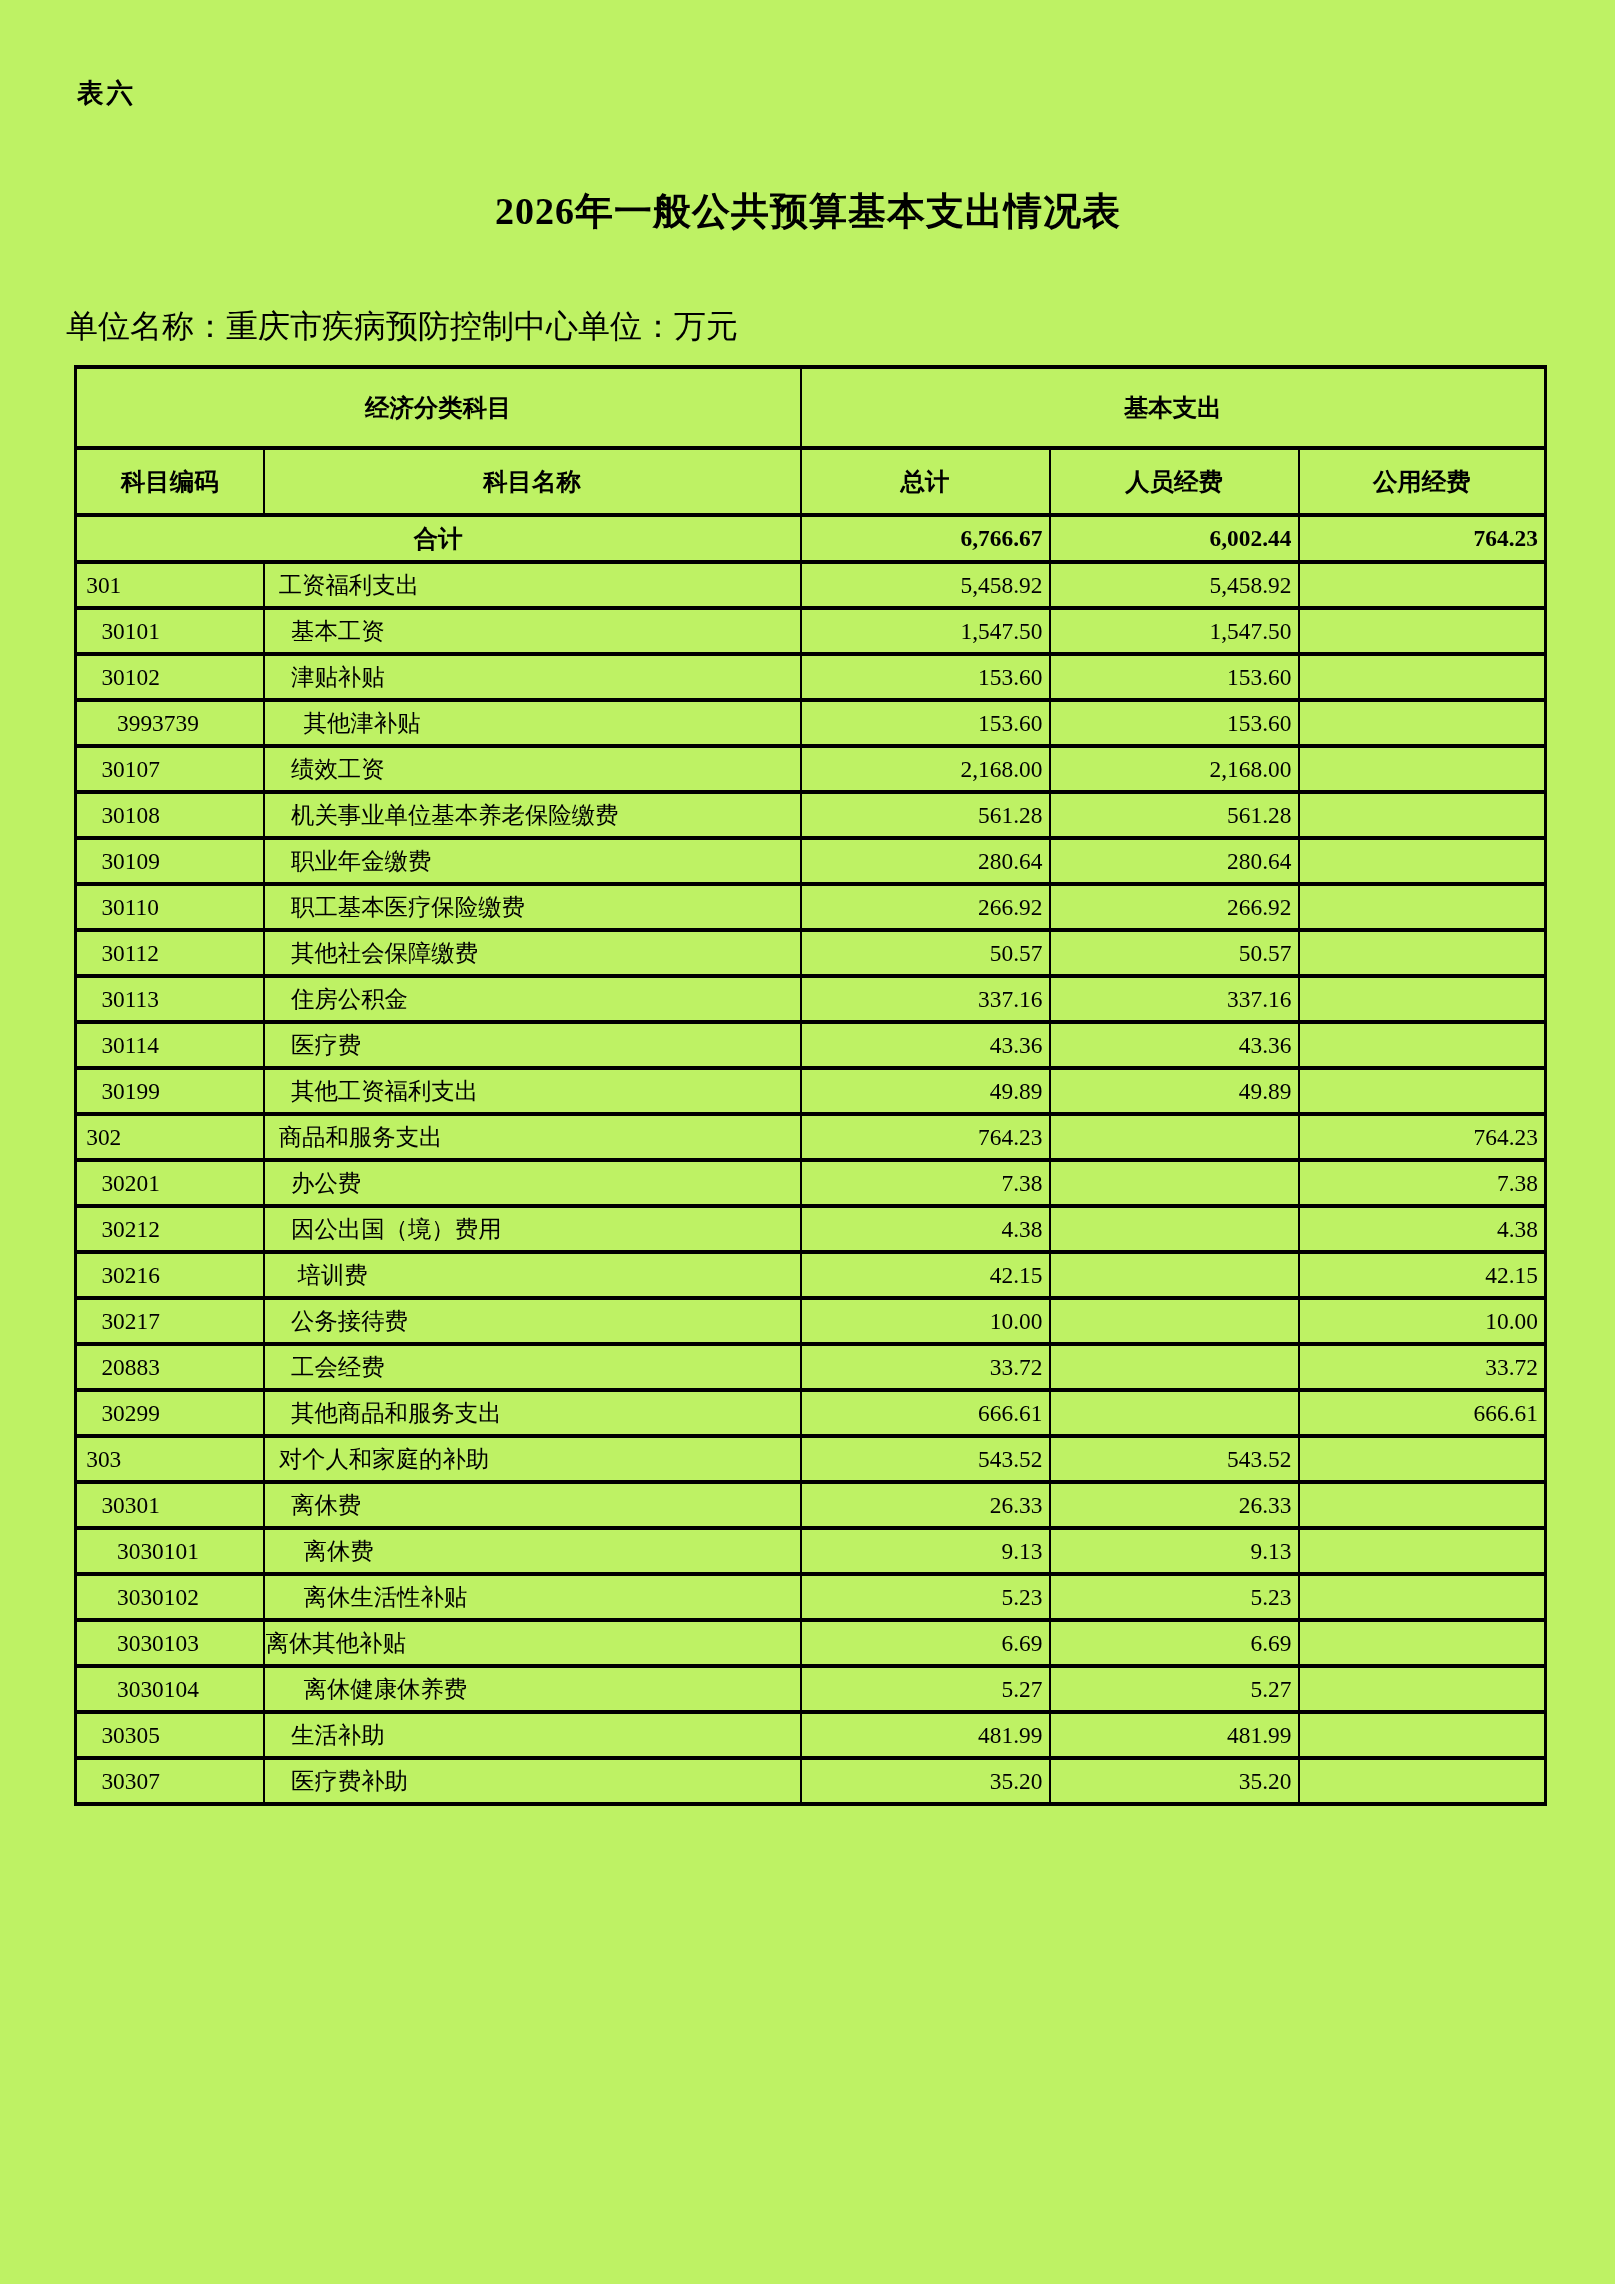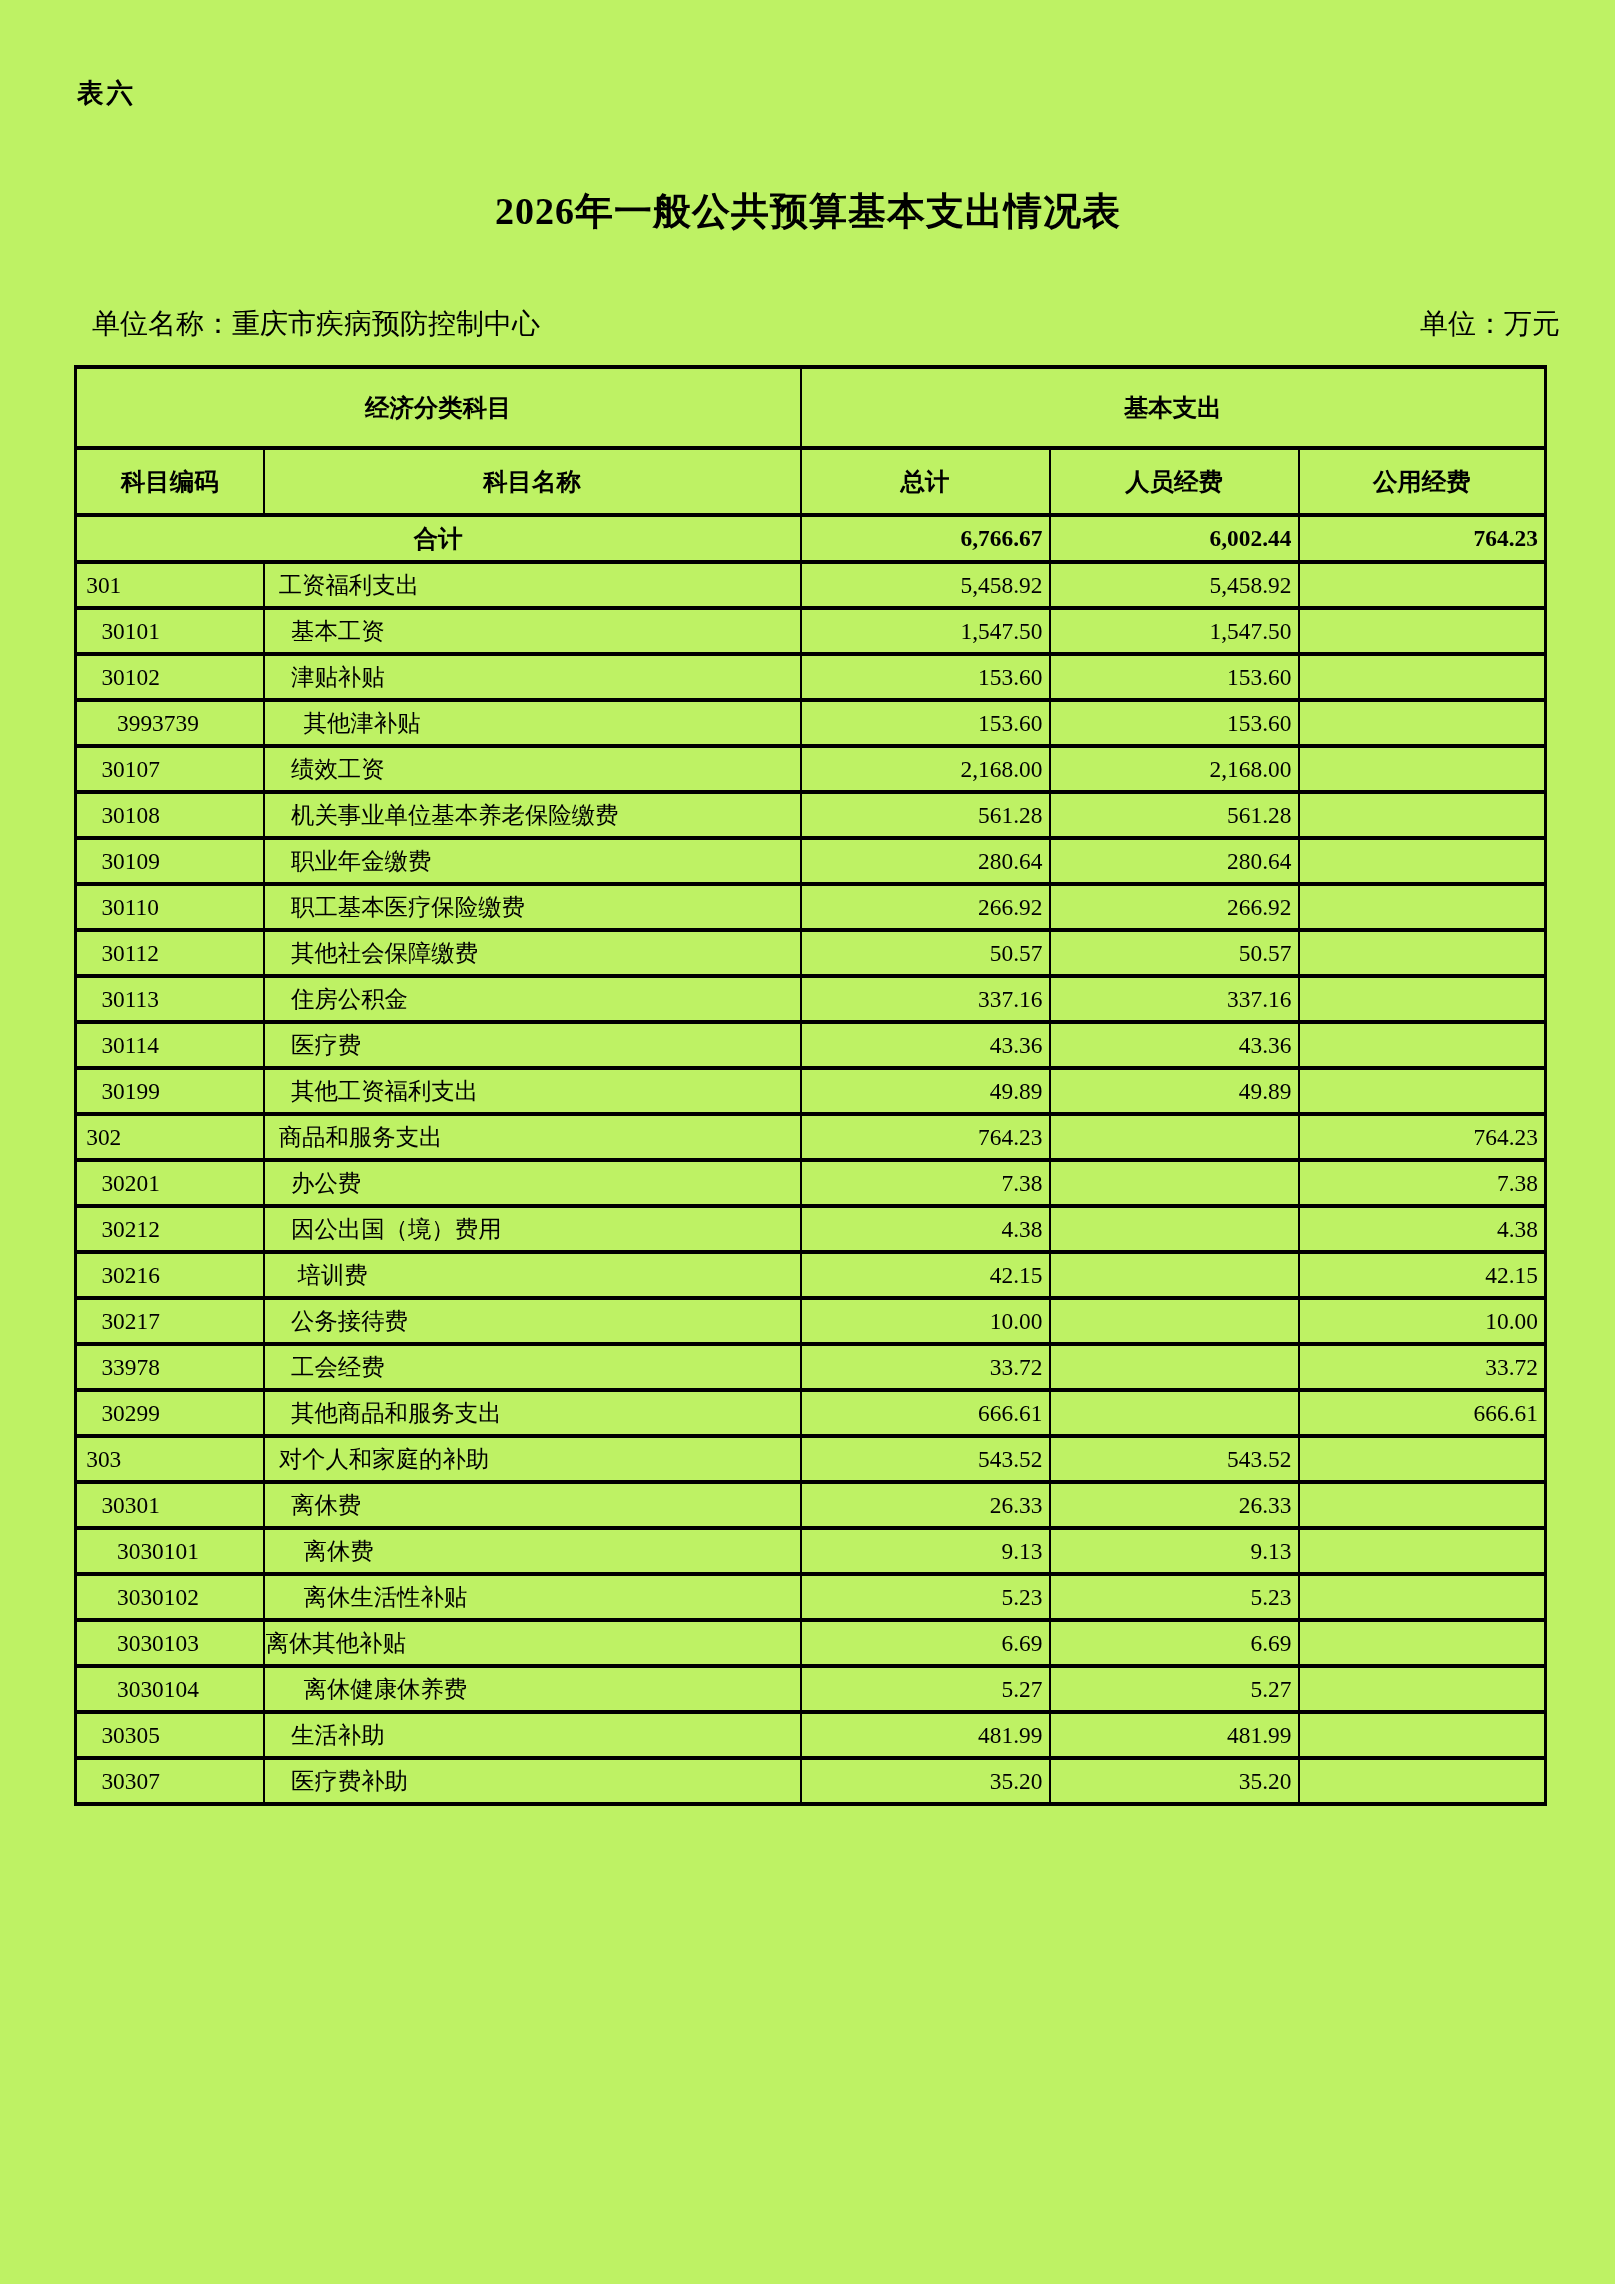--- a/index.html
+++ b/index.html
@@ -26,27 +26,27 @@
     left: 0;
     top: 186px;
     width: 100%;
     text-align: center;
     font-size: 38px;
     font-weight: bold;
     letter-spacing: 1px;
   }
   .unit-line {
     position: absolute;
-    left: 92px;
+    left: 66px;
     top: 305px;
     width: 1468px;
     display: flex;
-    justify-content: space-between;
+    justify-content: flex-start;
     align-items: flex-end;
-    font-size: 28px;
+    font-size: 32px;
   }
   table.budget {
     position: absolute;
     left: 74px;
     top: 365px;
     width: 1470px;
     border-collapse: collapse;
     table-layout: fixed;
     border: 3.6px solid #000;
   }
@@ -245,21 +245,21 @@
           <td class="num-cell">42.15</td>
         </tr>
         <tr class="data-row">
           <td class="code-cell" style="padding-left: 24.4px;">30217</td>
           <td class="name-cell" style="padding-left: 26.5px;">公务接待费</td>
           <td class="num-cell">10.00</td>
           <td class="num-cell"></td>
           <td class="num-cell">10.00</td>
         </tr>
         <tr class="data-row">
-          <td class="code-cell" style="padding-left: 24.4px;">33978</td>
+          <td class="code-cell" style="padding-left: 24.4px;">20883</td>
           <td class="name-cell" style="padding-left: 26.5px;">工会经费</td>
           <td class="num-cell">33.72</td>
           <td class="num-cell"></td>
           <td class="num-cell">33.72</td>
         </tr>
         <tr class="data-row">
           <td class="code-cell" style="padding-left: 24.4px;">30299</td>
           <td class="name-cell" style="padding-left: 26.5px;">其他商品和服务支出</td>
           <td class="num-cell">666.61</td>
           <td class="num-cell"></td>

